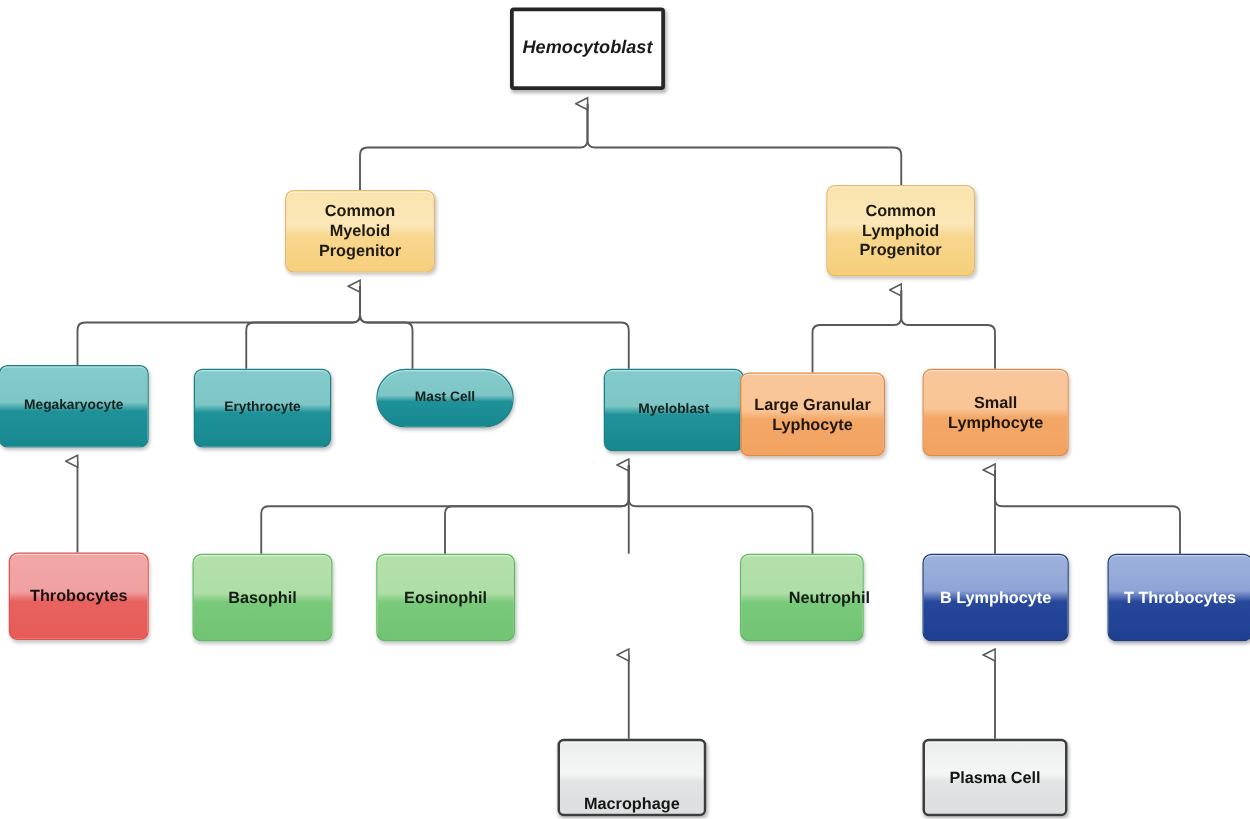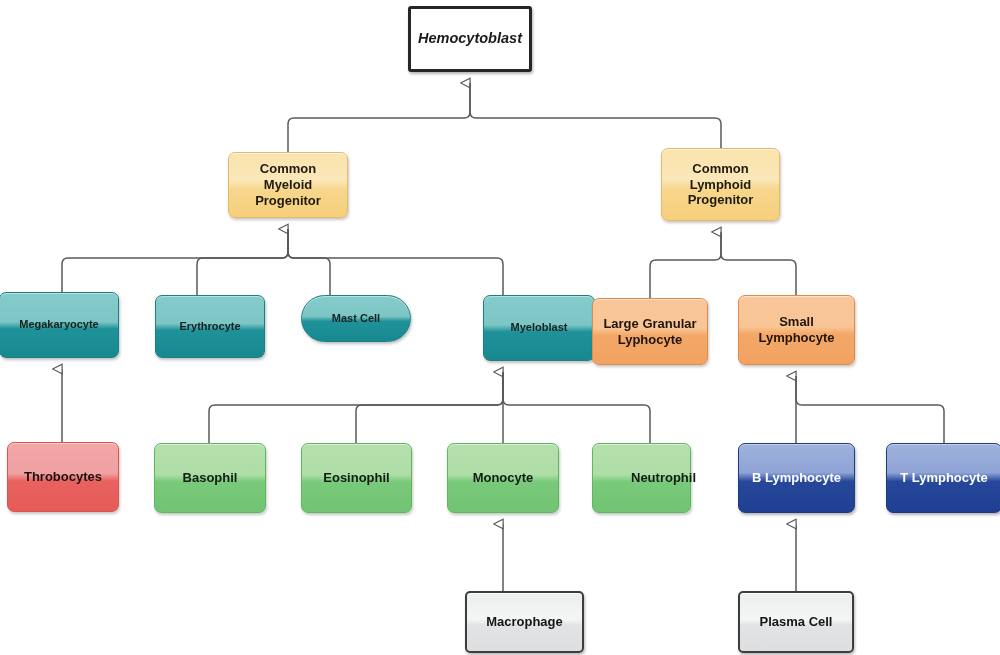--- a/index.html
+++ b/index.html
@@ -239,37 +239,34 @@
   </div>
 
   <div class="node n-green" style="left:154px; top:443px; width:112px; height:70px;">
     <span class="label">Basophil</span>
   </div>
 
   <div class="node n-green" style="left:301px; top:443px; width:111px; height:70px;">
     <span class="label">Eosinophil</span>
   </div>
 
-  <div class="node n-green" style="left:447px; top:443px; width:112px; height:70px;">
-    <span class="label">Monocyte</span>
-  </div>
 
   <div class="node n-green" style="left:592px; top:443px; width:99px; height:70px;padding-left:44px;">
     <span class="label">Neutrophil</span>
   </div>
 
   <div class="node n-blue" style="left:738px; top:443px; width:117px; height:70px;">
     <span class="label">B Lymphocyte</span>
   </div>
 
   <div class="node n-blue" style="left:886px; top:443px; width:116px; height:70px;">
-    <span class="label">T Lymphocyte</span>
-  </div>
-
-  <div class="node n-gray" style="left:465px; top:591px; width:119px; height:62px;">
+    <span class="label">T Throbocytes</span>
+  </div>
+
+  <div class="node n-gray" style="left:446px; top:591px; width:119px; height:62px;align-items:flex-end;">
     <span class="label">Macrophage</span>
   </div>
 
   <div class="node n-gray" style="left:738px; top:591px; width:116px; height:62px;">
     <span class="label">Plasma Cell</span>
   </div>
 
 </div>
 
 </body></html>

